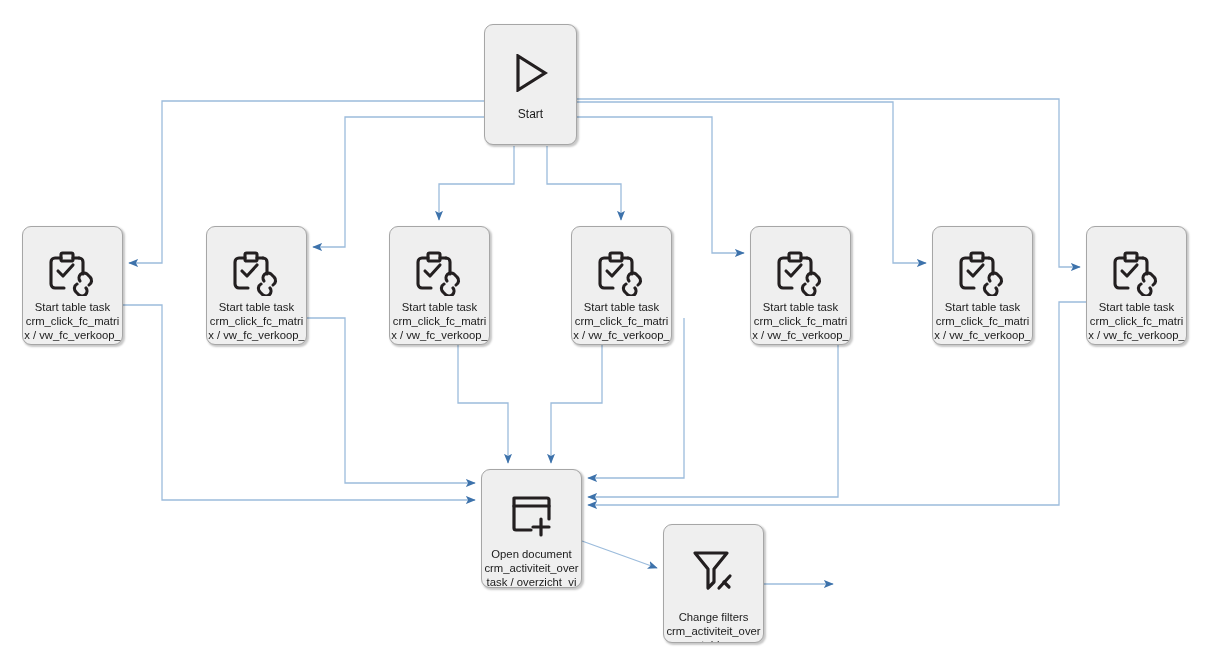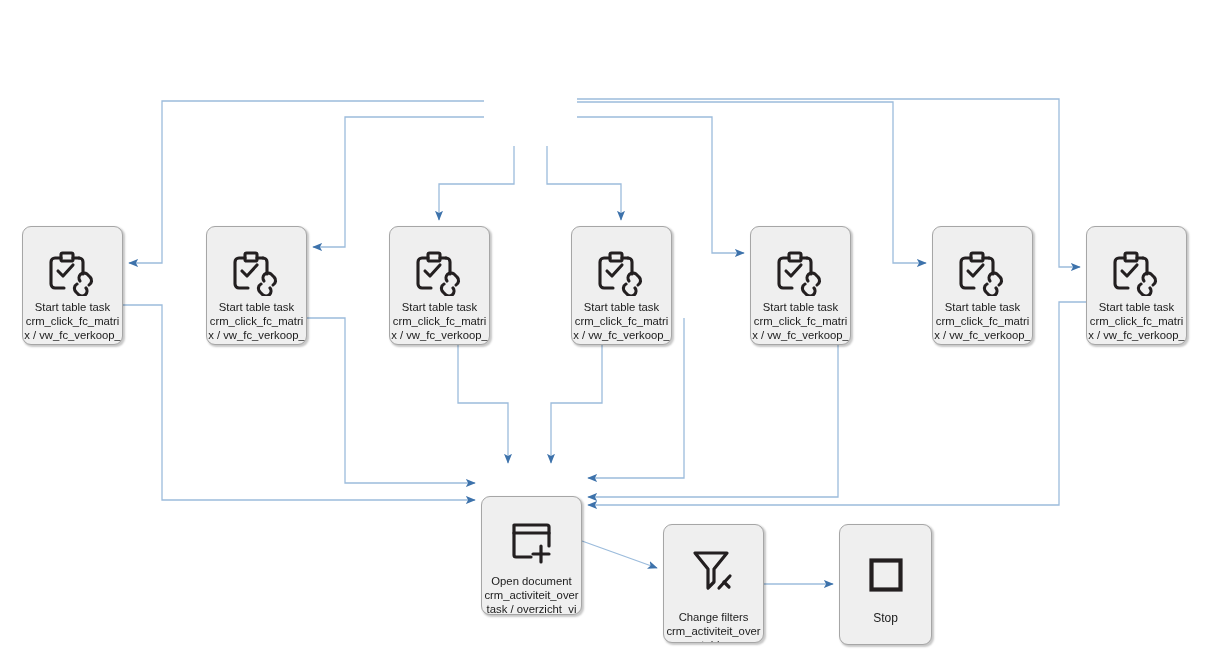--- a/index.html
+++ b/index.html
@@ -117,20 +117,30 @@
       <path d="M838,308 L838,497 L588,497"></path>
 
       <path d="M1086,302 L1059,302 L1059,505 L588,505"></path>
 
       <path d="M582,541 L657,568"></path>
 
       <path d="M764,584 L833,584"></path>
     </g>
   </svg>
 
+  <div class="node start" style="left:484px; top:24px; width:93px; height:121px;">
+    <div class="node-icon">
+      <svg width="34" height="38" viewBox="0 0 34 38" xmlns="http://www.w3.org/2000/svg">
+        <path d="M4,2 L4,36 L31,19 Z" fill="none" stroke="#231f20" stroke-width="3.2" stroke-linejoin="miter"></path>
+      </svg>
+    </div>
+    <div class="node-label">
+      <span class="ln">Start</span>
+    </div>
+  </div>
 
   <div class="node task" style="left:22px; top:226px; width:101px; height:119px;">
     <div class="node-icon">
       <svg width="48" height="46" viewBox="0 0 48 46" xmlns="http://www.w3.org/2000/svg">
         <g fill="none" stroke="#231f20" stroke-width="3.1" stroke-linejoin="round" stroke-linecap="round">
           <path d="M6,8 h6 M24,8 h6 M6,8 a4,4 0 0 0 -4,4 v22 a4,4 0 0 0 4,4 h9"></path>
           <path d="M30,8 a4,4 0 0 1 4,4 v12"></path>
           <rect x="12" y="3" width="12" height="8" rx="1.6"></rect>
           <path d="M9,21 l5,5 l10,-11"></path>
           <path d="M31,31 a5,5 0 0 1 7,-7 l3,3 a5,5 0 0 1 -1,8"></path>
@@ -258,21 +268,21 @@
         </g>
       </svg>
     </div>
     <div class="node-label">
       <span class="ln">Start table task</span>
       <span class="ln">crm_click_fc_matri</span>
       <span class="ln">x / vw_fc_verkoop_</span>
     </div>
   </div>
 
-  <div class="node doc" style="left:481px; top:496px; width:101px; height:119px;">
+  <div class="node doc" style="left:481px; top:469px; width:101px; height:119px;">
     <div class="node-icon">
       <svg width="46" height="44" viewBox="0 0 46 44" xmlns="http://www.w3.org/2000/svg">
         <g fill="none" stroke="#231f20" stroke-width="3.2" stroke-linejoin="round" stroke-linecap="round">
           <path d="M5,4 h33 a2,2 0 0 1 2,2 v6 h-35 z"></path>
           <path d="M40,12 v13"></path>
           <path d="M5,12 v22 a2,2 0 0 0 2,2 h15"></path>
           <path d="M32,25 v16 M24,33 h16"></path>
         </g>
       </svg>
     </div>
@@ -293,24 +303,14 @@
         </g>
       </svg>
     </div>
     <div class="node-label">
       <span class="ln">Change filters</span>
       <span class="ln">crm_activiteit_over</span>
       <span class="ln">table</span>
     </div>
   </div>
 
-  <div class="node stop" style="left:839px; top:524px; width:93px; height:121px;">
-    <div class="node-icon">
-      <svg width="36" height="36" viewBox="0 0 36 36" xmlns="http://www.w3.org/2000/svg">
-        <rect x="3.5" y="3.5" width="29" height="29" fill="none" stroke="#231f20" stroke-width="4.2"></rect>
-      </svg>
-    </div>
-    <div class="node-label">
-      <span class="ln">Stop</span>
-    </div>
-  </div>
 
 </div>
 
 </body></html>

